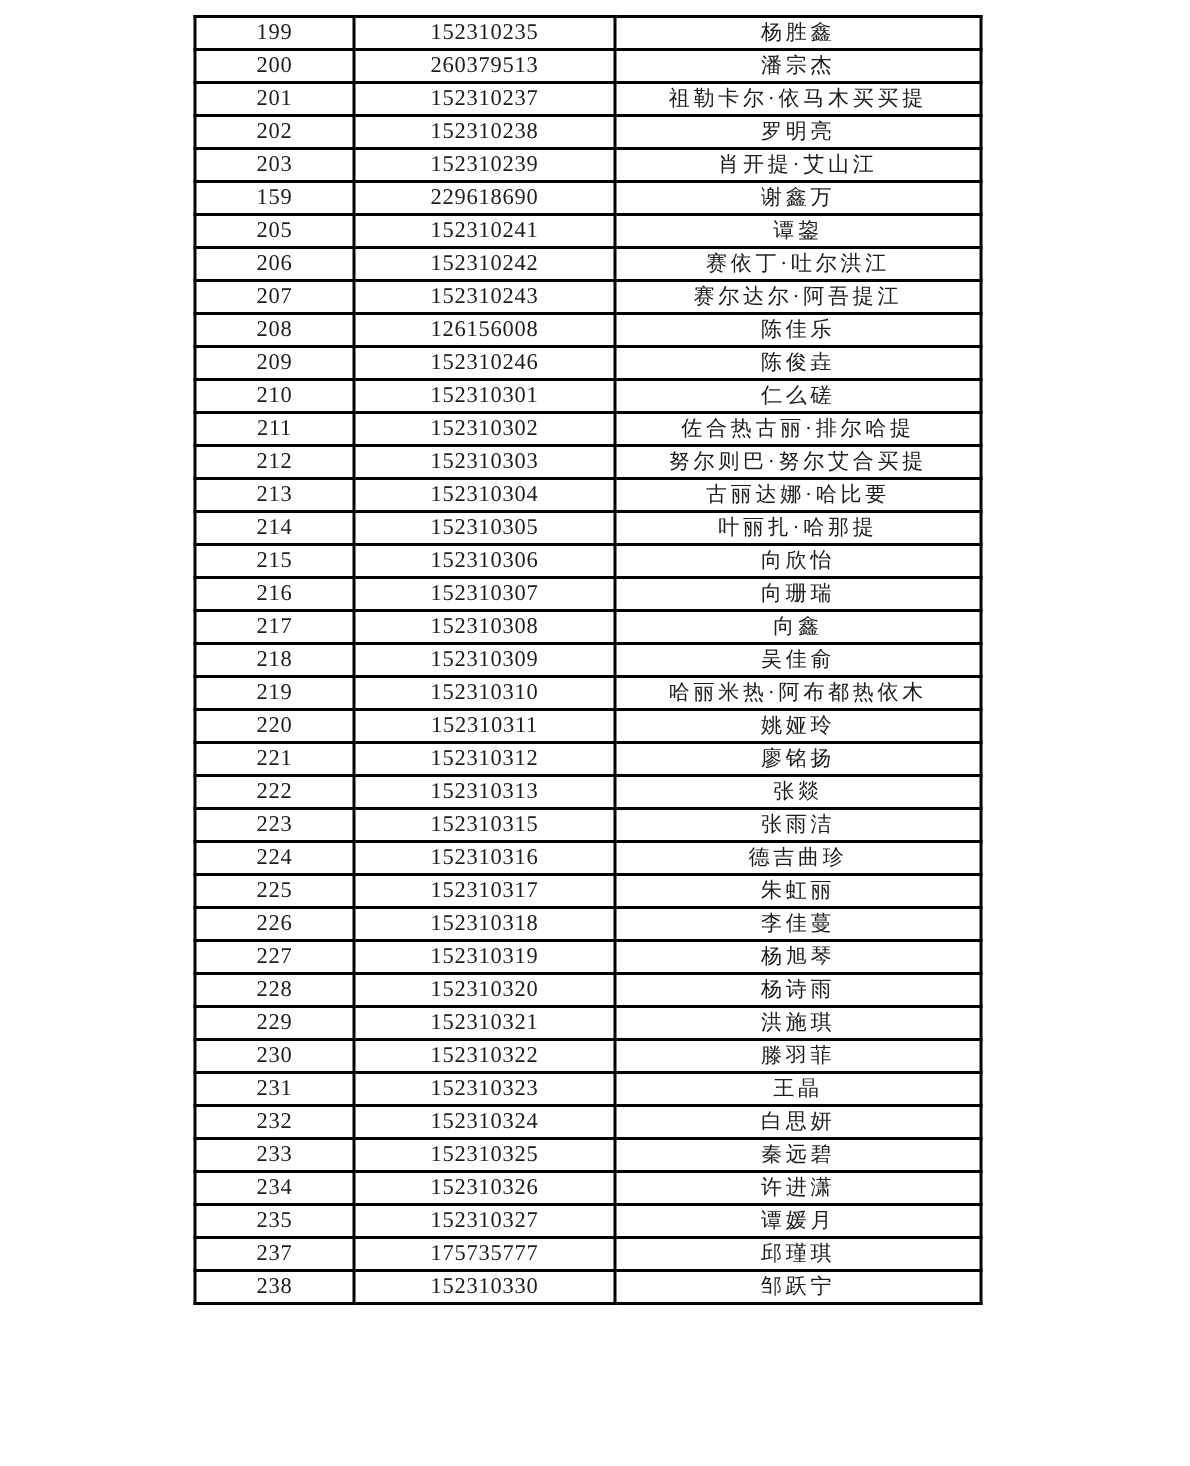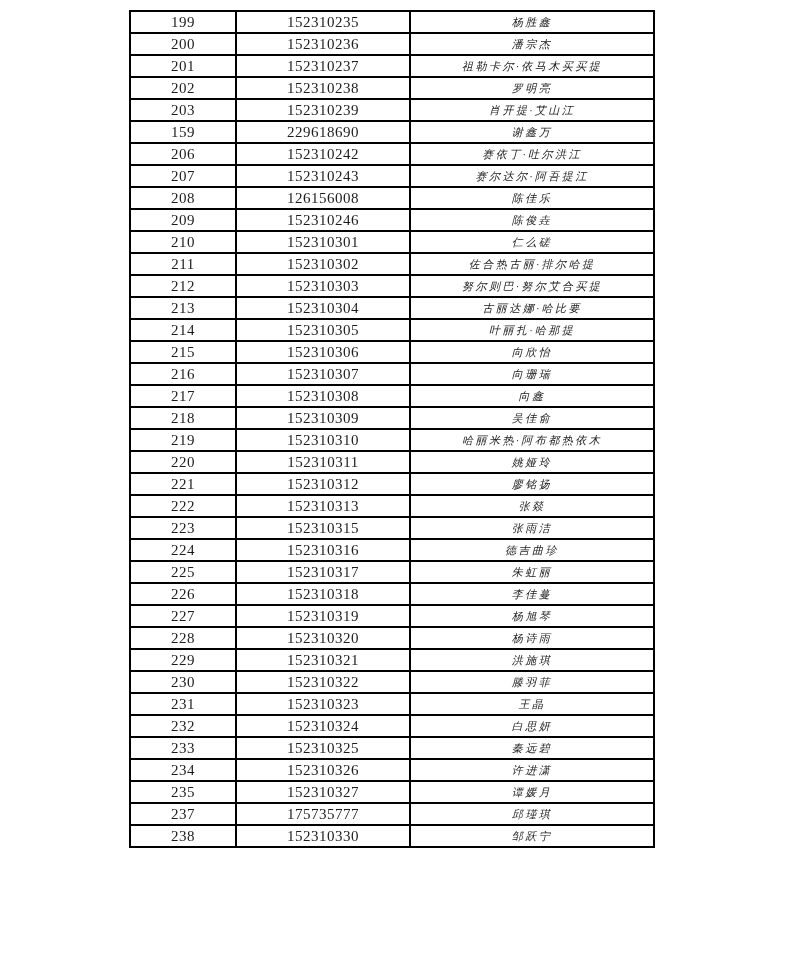--- a/index.html
+++ b/index.html
@@ -33,36 +33,36 @@
     vertical-align: middle;
     color: #1c1c1c;
     font-size: 15px;
     height: 20px;
     padding: 0;
     overflow: hidden;
     white-space: nowrap;
   }
   table.roster td.col-index { width: 104px; letter-spacing: 0.5px; }
   table.roster td.col-id    { width: 172px; letter-spacing: 0.5px; }
-  table.roster td.col-name  { width: 242px; font-size: 11px; letter-spacing: 2.5px; font-style: italic; }
+  table.roster td.col-name  { width: 242px; font-size: 14px; letter-spacing: 2.5px; }
 </style>
 </head>
 <body>
 
 <div class="page">
   <table class="roster">
     <tbody id="roster-body">
         <tr>
           <td class="col-index">199</td>
           <td class="col-id">152310235</td>
           <td class="col-name">杨胜鑫</td>
         </tr>
         <tr>
           <td class="col-index">200</td>
-          <td class="col-id">152310236</td>
+          <td class="col-id">260379513</td>
           <td class="col-name">潘宗杰</td>
         </tr>
         <tr>
           <td class="col-index">201</td>
           <td class="col-id">152310237</td>
           <td class="col-name">祖勒卡尔·依马木买买提</td>
         </tr>
         <tr>
           <td class="col-index">202</td>
           <td class="col-id">152310238</td>
@@ -70,20 +70,25 @@
         </tr>
         <tr>
           <td class="col-index">203</td>
           <td class="col-id">152310239</td>
           <td class="col-name">肖开提·艾山江</td>
         </tr>
         <tr>
           <td class="col-index">159</td>
           <td class="col-id">229618690</td>
           <td class="col-name">谢鑫万</td>
+        </tr>
+        <tr>
+          <td class="col-index">205</td>
+          <td class="col-id">152310241</td>
+          <td class="col-name">谭鋆</td>
         </tr>
         <tr>
           <td class="col-index">206</td>
           <td class="col-id">152310242</td>
           <td class="col-name">赛依丁·吐尔洪江</td>
         </tr>
         <tr>
           <td class="col-index">207</td>
           <td class="col-id">152310243</td>
           <td class="col-name">赛尔达尔·阿吾提江</td>

